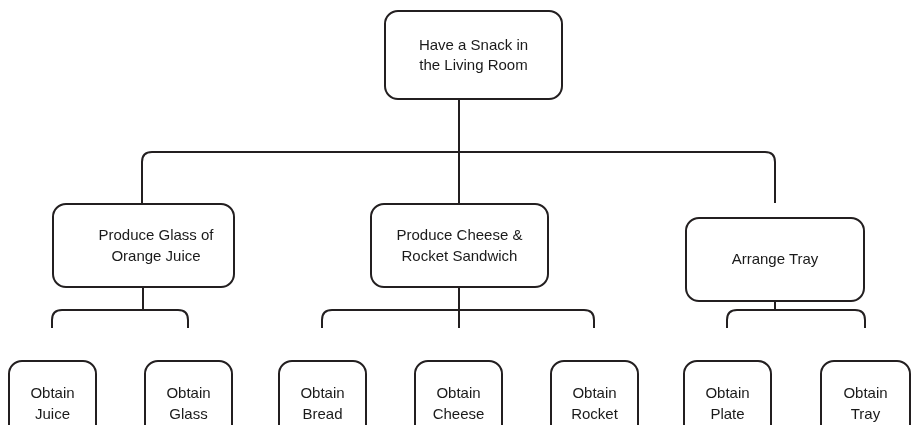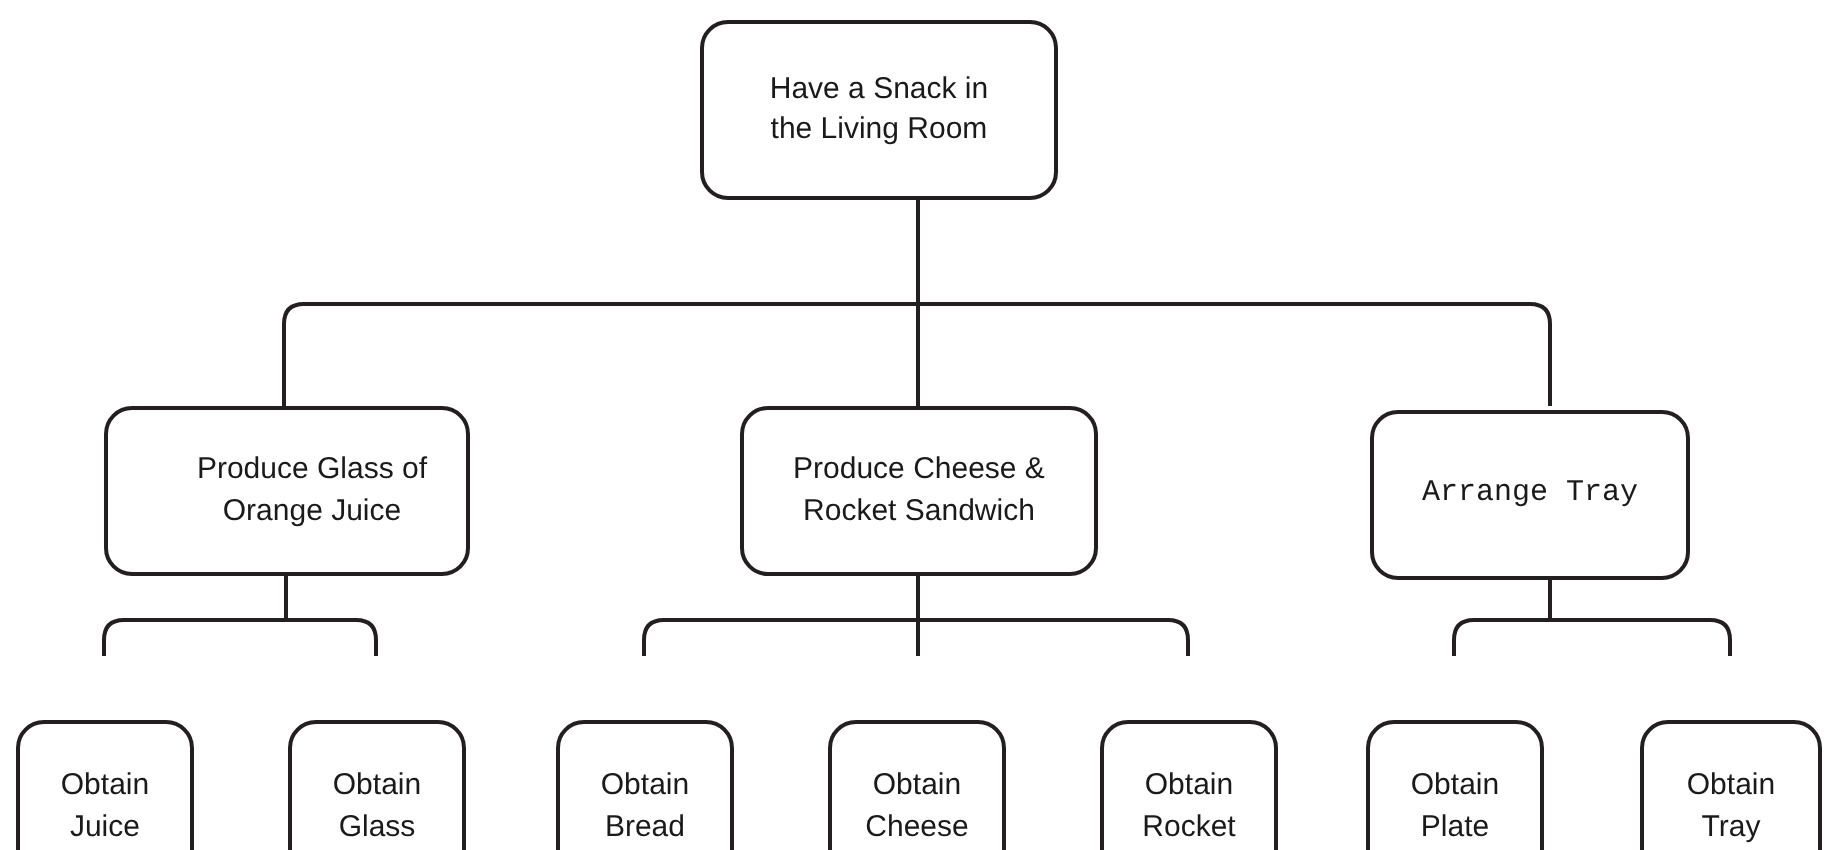--- a/index.html
+++ b/index.html
@@ -69,36 +69,36 @@
     <path d="M 459,288 L 459,310"></path>
     <path d="M 459,310 L 332,310 Q 322,310 322,320 L 322,328"></path>
     <path d="M 459,310 L 459,328"></path>
     <path d="M 459,310 L 584,310 Q 594,310 594,320 L 594,328"></path>
 
     <path d="M 775,288 L 775,310"></path>
     <path d="M 775,310 L 737,310 Q 727,310 727,320 L 727,328"></path>
     <path d="M 775,310 L 855,310 Q 865,310 865,320 L 865,328"></path>
   </svg>
 
-  <div class="node root" id="node-root" style="left:350px; top:10px; width:179px; height:90px;">
+  <div class="node root" id="node-root" style="left:384px; top:10px; width:179px; height:90px;">
     <span class="node-label">Have a Snack in
 the Living Room</span>
   </div>
 
   <div class="node method" id="node-m1" style="left:52px; top:203px; width:183px; height:85px;padding-left:25px;">
     <span class="node-label">Produce Glass of
 Orange Juice</span>
   </div>
 
   <div class="node method" id="node-m2" style="left:370px; top:203px; width:179px; height:85px;">
     <span class="node-label">Produce Cheese &amp;
 Rocket Sandwich</span>
   </div>
 
-  <div class="node method" id="node-m3" style="left:685px; top:205px; width:160px; height:85px;font-family:Liberation Mono, monospace;">
+  <div class="node method" id="node-m3" style="left:685px; top:217px; width:180px; height:85px;">
     <span class="node-label">Arrange Tray</span>
   </div>
 
   <div class="node leaf" id="node-l1" style="left:8px; top:328px; width:89px; height:87px;">
     <span class="node-label">Obtain
 Juice</span>
   </div>
 
   <div class="node leaf" id="node-l2" style="left:144px; top:328px; width:89px; height:87px;">
     <span class="node-label">Obtain

